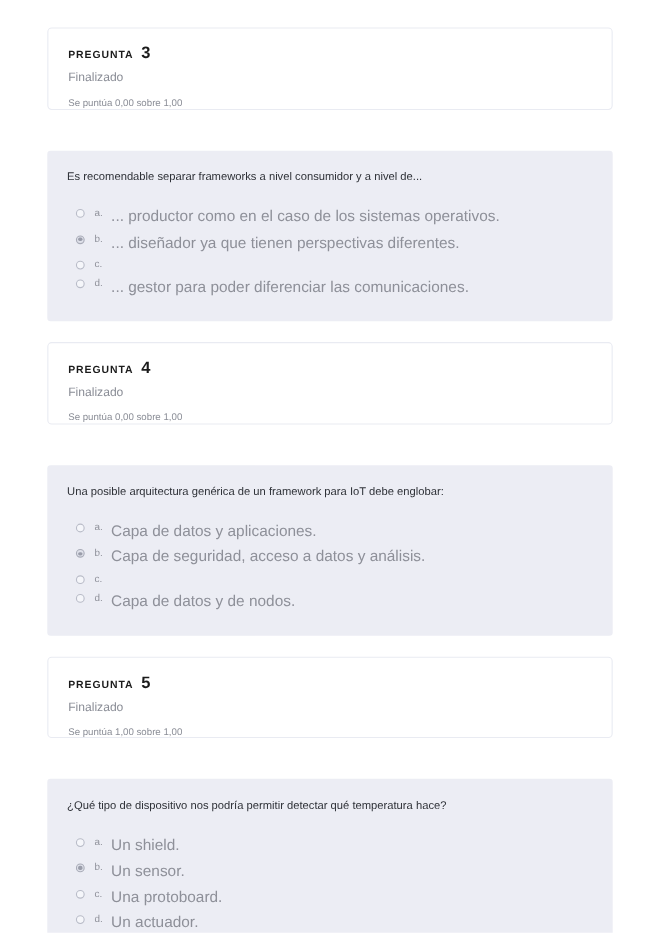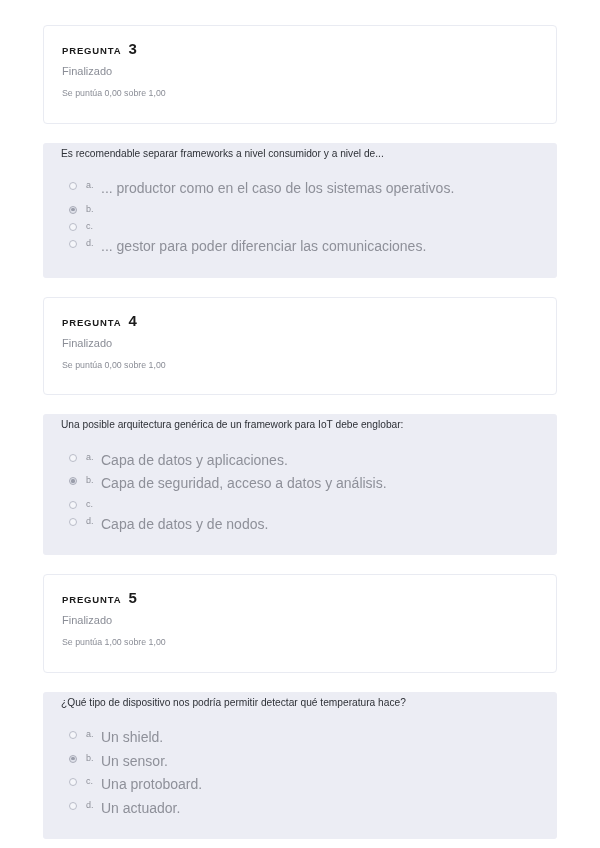--- a/index.html
+++ b/index.html
@@ -23,22 +23,22 @@
     box-sizing: border-box;
     padding: 25px 43px 0 43px;
   }
 
   
   .qinfo-card {
     background: #ffffff;
     border: 1px solid #e9ebf2;
     border-radius: 4px;
     box-sizing: border-box;
-    padding: 15px 18px 24px 18px;
-    margin-bottom: 19px;
+    padding: 15px 18px 0 18px;
+    margin-bottom: 37px;
   }
   .qinfo-head {
     display: flex;
     align-items: baseline;
     gap: 7px;
     margin-bottom: 9px;
   }
   .qinfo-label {
     font-size: 9.5px;
     font-weight: bold;
@@ -62,21 +62,21 @@
     font-size: 8.8px;
     color: #8a8d96;
     line-height: 1.2;
   }
 
   
   .qbody-card {
     background: #ecedf4;
     border-radius: 3px;
     box-sizing: border-box;
-    padding: 4px 18px 22px 18px;
+    padding: 18px 18px 22px 18px;
     margin-bottom: 19px;
   }
   .qtext {
     font-size: 10.2px;
     color: #2e3137;
     line-height: 1.4;
     margin-bottom: 19px;
   }
   .answers {
     padding-left: 8px;
@@ -148,20 +148,21 @@
 
       <div class="answer-row">
         <span class="radio"></span>
         <span class="answer-letter">a.</span>
         <span class="answer-text">... productor como en el caso de los sistemas operativos.</span>
       </div>
 
       <div class="answer-row">
         <span class="radio checked"></span>
         <span class="answer-letter">b.</span>
+        <span class="answer-text">... diseñador ya que tienen perspectivas diferentes.</span>
       </div>
 
       <div class="answer-row">
         <span class="radio"></span>
         <span class="answer-letter">c.</span>
       </div>
 
       <div class="answer-row">
         <span class="radio"></span>
         <span class="answer-letter">d.</span>

